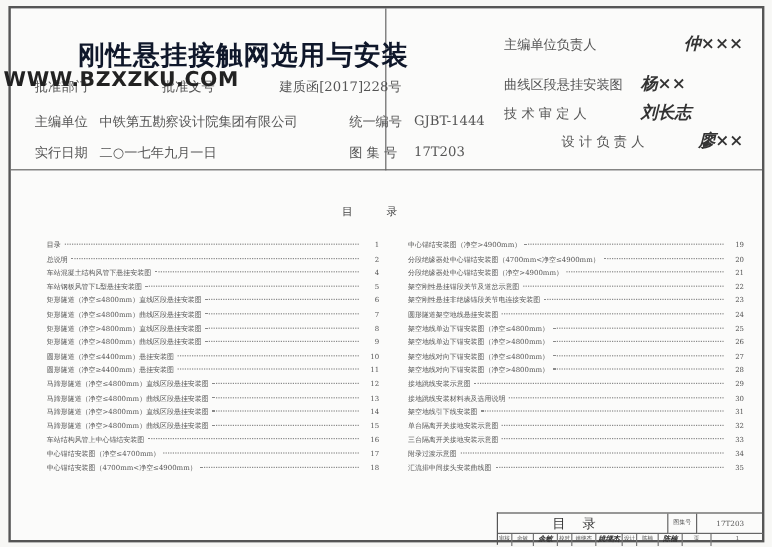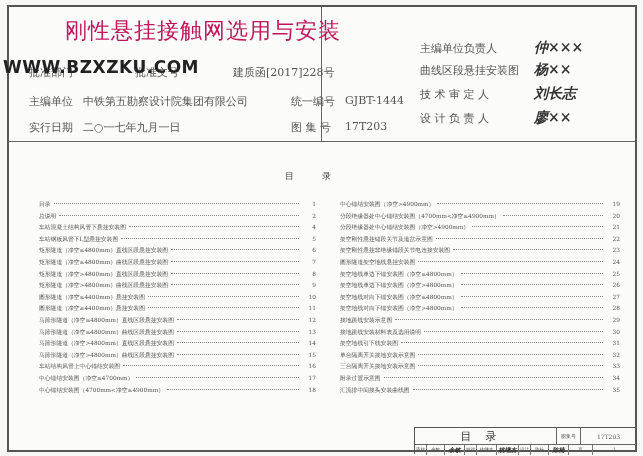--- a/index.html
+++ b/index.html
@@ -4,21 +4,21 @@
   <style>
     * { box-sizing: border-box; margin: 0; padding: 0; }
     html, body { width: 643px; height: 456px; background: #f7f7f5; overflow: hidden; }
     body { position: relative; font-family: "DejaVu Serif", "Liberation Serif", serif; color: #4a4a4a; }
 
     .frame { position: absolute; left: 7px; top: 5px; width: 630px; height: 447px; border: 2px solid #555; background: #fbfbfa; }
     .header { position: absolute; left: 0; top: 0; width: 626px; height: 135px; border-bottom: 1.5px solid #666; }
     .header-left { position: absolute; left: 0; top: 0; width: 313px; height: 135px; border-right: 1.5px solid #666; }
     .header-right { position: absolute; left: 313px; top: 0; width: 313px; height: 135px; }
 
-    .main-title { position: absolute; left: 56px; top: 9px; font-family: "DejaVu Sans", sans-serif; font-size: 22px; font-weight: normal; color: #be185d; letter-spacing: 1px; white-space: nowrap; }
+    .main-title { position: absolute; left: 56px; top: 24px; font-family: "DejaVu Sans", sans-serif; font-size: 22px; font-weight: bold; color: #0f172a; letter-spacing: 1px; white-space: nowrap; }
 
     .meta-row { position: absolute; left: 20px; font-size: 11px; color: #555; white-space: nowrap; display: flex; }
     .meta-row .k { width: 54px; }
     .meta-row .v { width: 200px; }
     .meta-row .k2 { width: 54px; margin-left: 8px; }
     .meta-row .v2 { }
 
     .watermark { position: absolute; left: -6px; top: 50px; font-family: "DejaVu Sans", sans-serif; font-size: 17px; color: #222; letter-spacing: 0.5px; white-space: nowrap; font-weight: bold; }
 
     .resp-row { position: absolute; left: 98px; display: flex; align-items: center; font-size: 11px; color: #555; white-space: nowrap; }
@@ -66,33 +66,33 @@
         <span class="k">实行日期</span>
         <span class="v">二○一七年九月一日</span>
         <span class="k2">图 集 号</span>
         <span class="v2">17T203</span>
       </div>
 
       <div class="watermark">WWW.BZXZKU.COM</div>
     </div>
 
     <div class="header-right">
-      <div class="resp-row" style="top:32px;">
+      <div class="resp-row" style="top:21px;gap:36px;">
         <span class="lbl">主编单位负责人</span>
         <span class="sig">仲×××</span>
       </div>
       <div class="resp-row" style="top:54px;">
         <span class="lbl">曲线区段悬挂安装图</span>
         <span class="sig">杨××</span>
       </div>
       <div class="resp-row" style="top:78px;justify-content:center;">
         <span class="lbl">技 术 审 定 人</span>
         <span class="sig">刘长志</span>
       </div>
-      <div class="resp-row" style="top:102px;">
+      <div class="resp-row" style="top:102px;margin-left:48px;">
         <span class="lbl">设 计 负 责 人</span>
         <span class="sig">廖××</span>
       </div>
     </div>
   </div>
 
   <div class="toc-title">目录</div>
 
   <div class="toc-col left" id="toc-left">
       <div class="toc-item">

